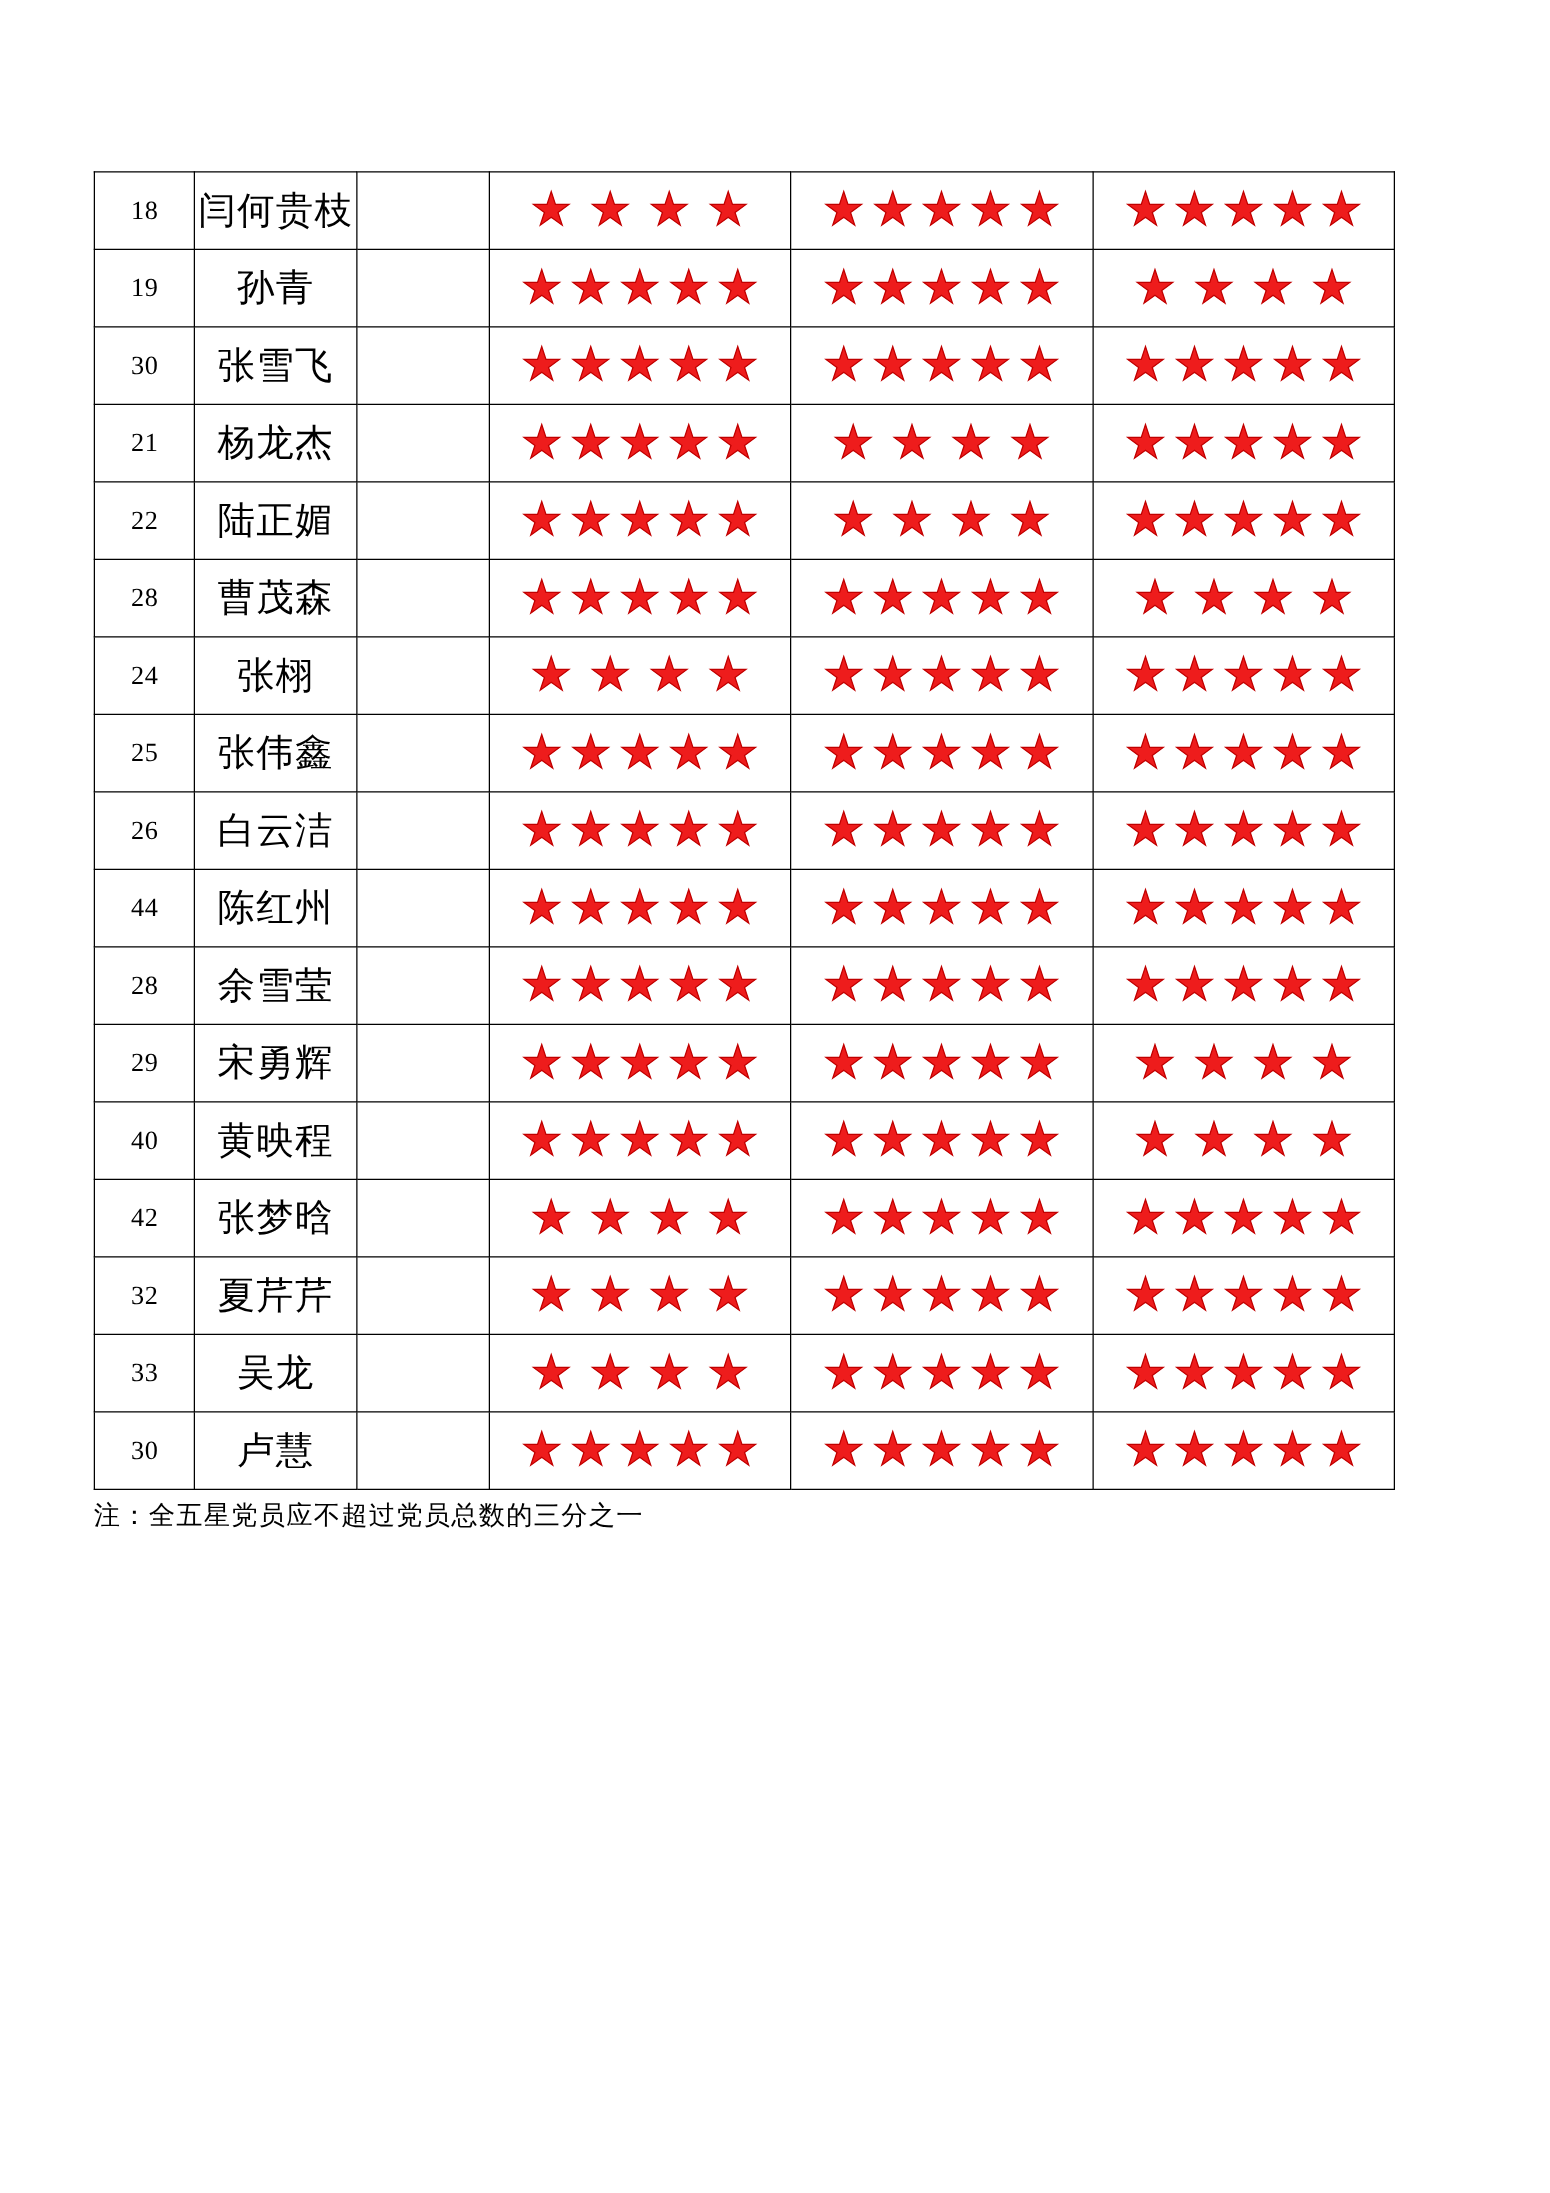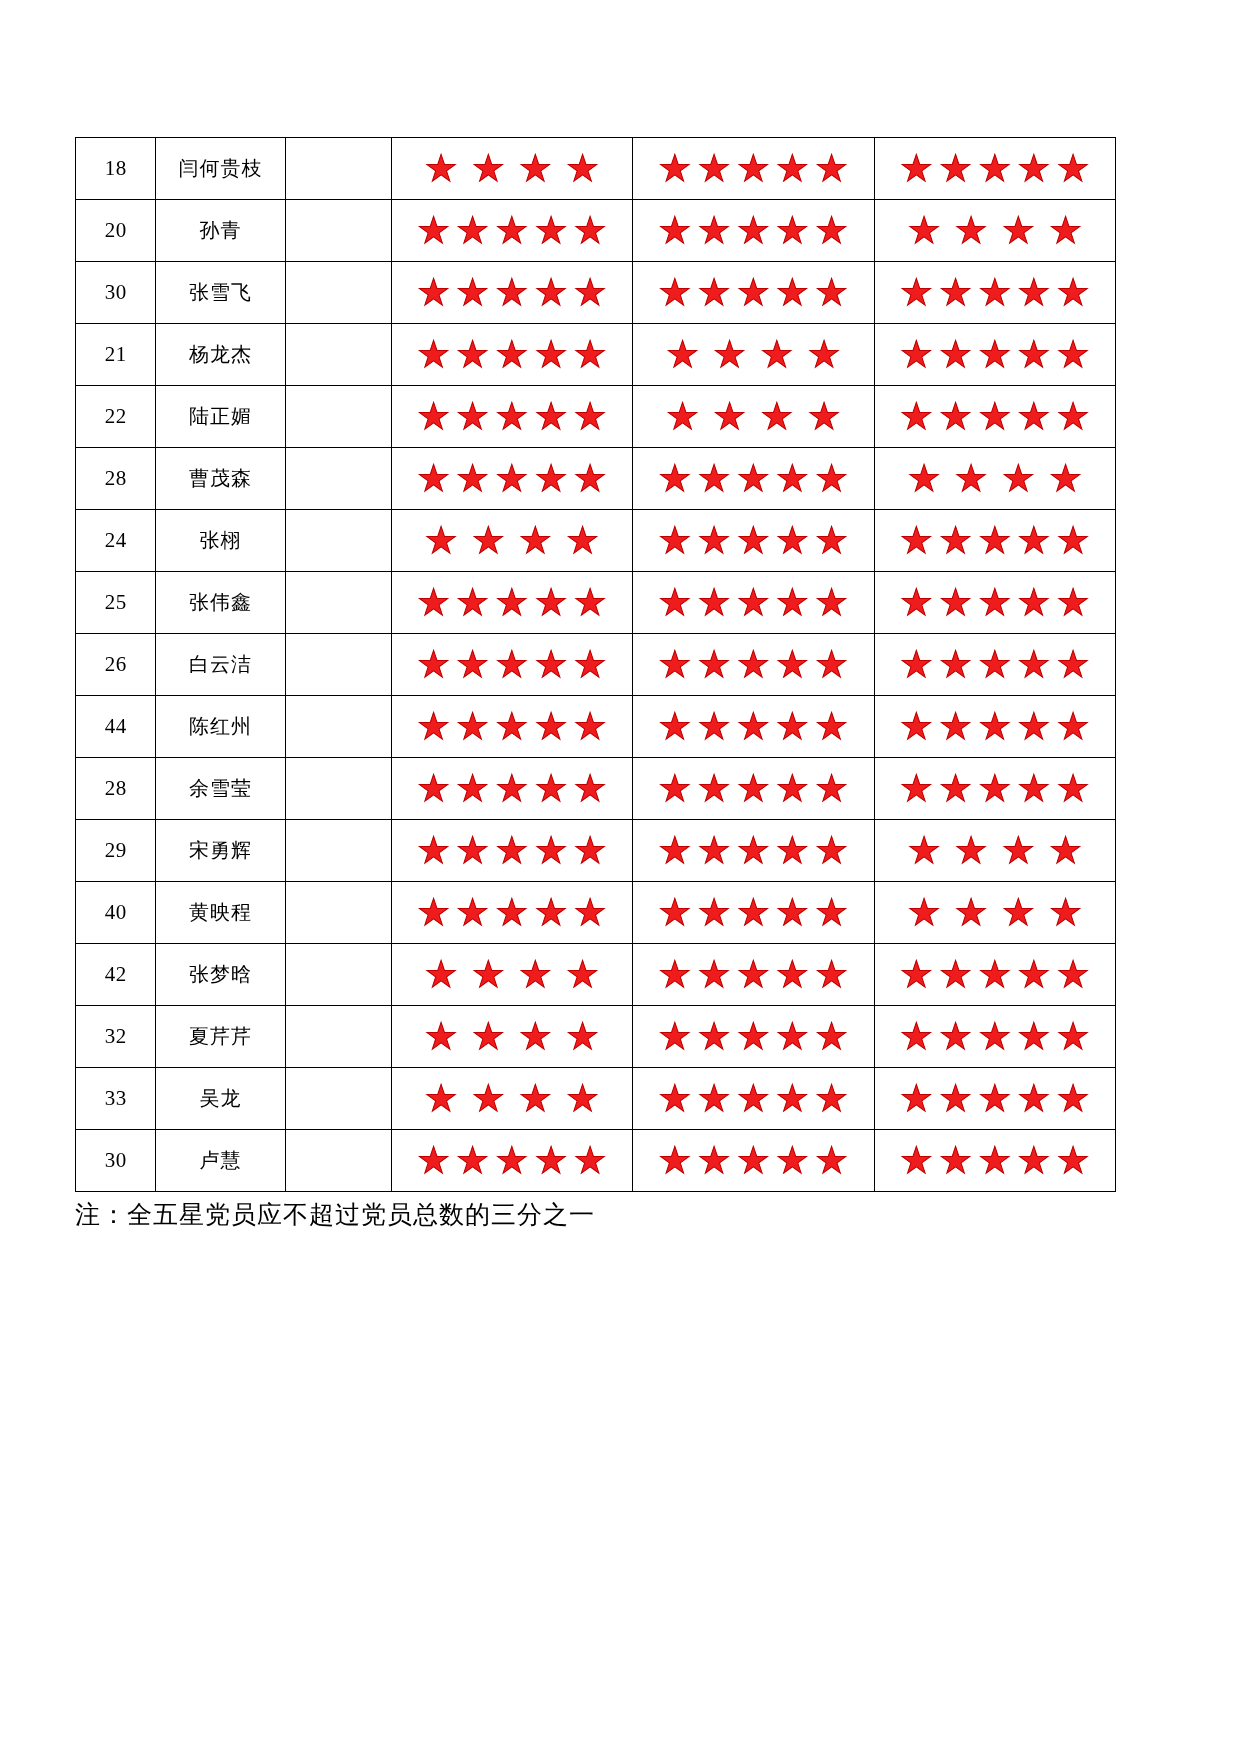--- a/index.html
+++ b/index.html
@@ -40,21 +40,21 @@
   .col-name  { width: 122px; }
   .col-blank { width: 100px; }
   .col-stars { width: 228px; }
 
   .cell-index {
     font-size: 21px;
     font-family: "Liberation Serif", "DejaVu Serif", serif;
     letter-spacing: 0.5px;
   }
   .cell-name {
-    font-size: 20px;
+    font-size: 30px;
     font-family: Liberation Serif, serif;
     letter-spacing: 1px;
     white-space: nowrap;
   }
   .cell-blank {
     font-size: 20px;
   }
   .stars {
     display: flex;
     justify-content: center;
@@ -68,21 +68,21 @@
     font-size: 37px;
     line-height: 1;
     color: #ee1c1c;
     -webkit-text-stroke: 1px #c00000;
     text-shadow: 0 0 0 #ee1c1c;
   }
   .note {
     position: absolute;
     left: 75px;
     top: 1198px;
-    font-size: 25px;
+    font-size: 21px;
     font-family: "DejaVu Sans", "Liberation Sans", sans-serif;
     letter-spacing: 1px;
     white-space: nowrap;
   }
 </style>
 </head>
 <body>
 
 <div class="page">
   <table class="rating-table">
@@ -120,21 +120,21 @@
             <div class="stars count-5">
               <span class="star">★</span>
               <span class="star">★</span>
               <span class="star">★</span>
               <span class="star">★</span>
               <span class="star">★</span>
             </div>
           </td>
         </tr>
         <tr>
-          <td class="cell-index">20</td>
+          <td class="cell-index">19</td>
           <td class="cell-name">孙青</td>
           <td class="cell-blank"></td>
           <td>
             <div class="stars count-5">
               <span class="star">★</span>
               <span class="star">★</span>
               <span class="star">★</span>
               <span class="star">★</span>
               <span class="star">★</span>
             </div>

